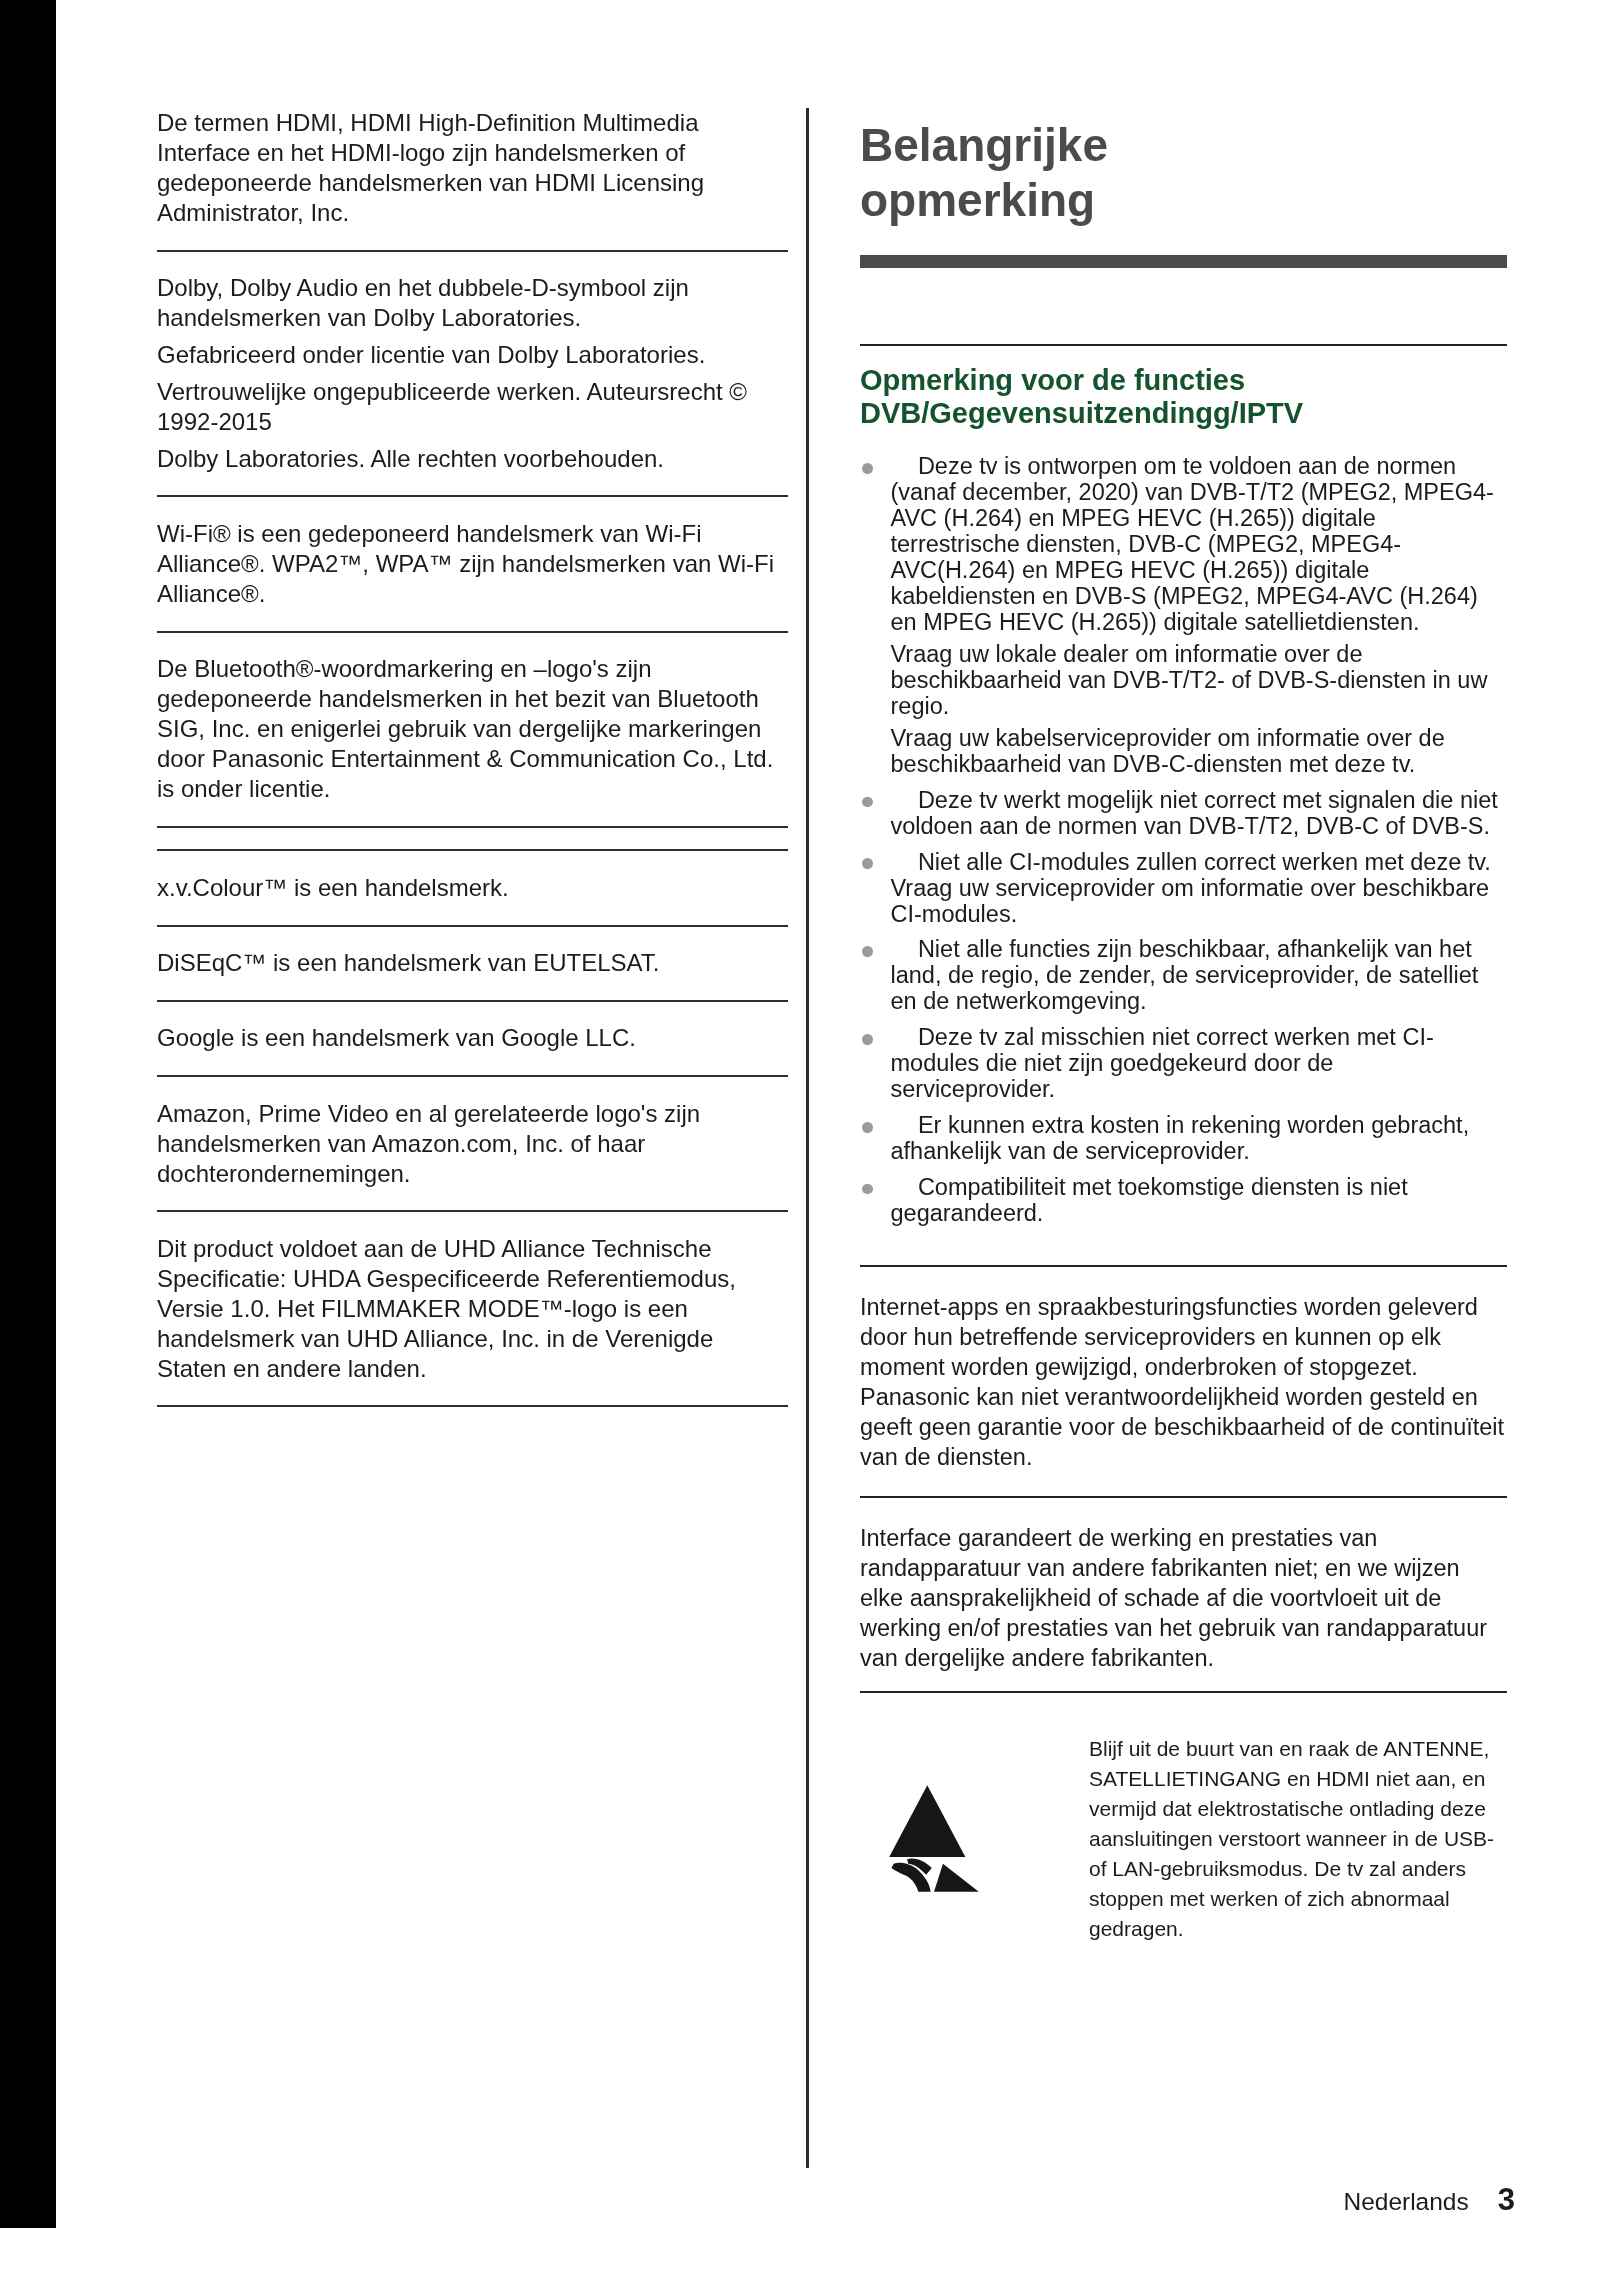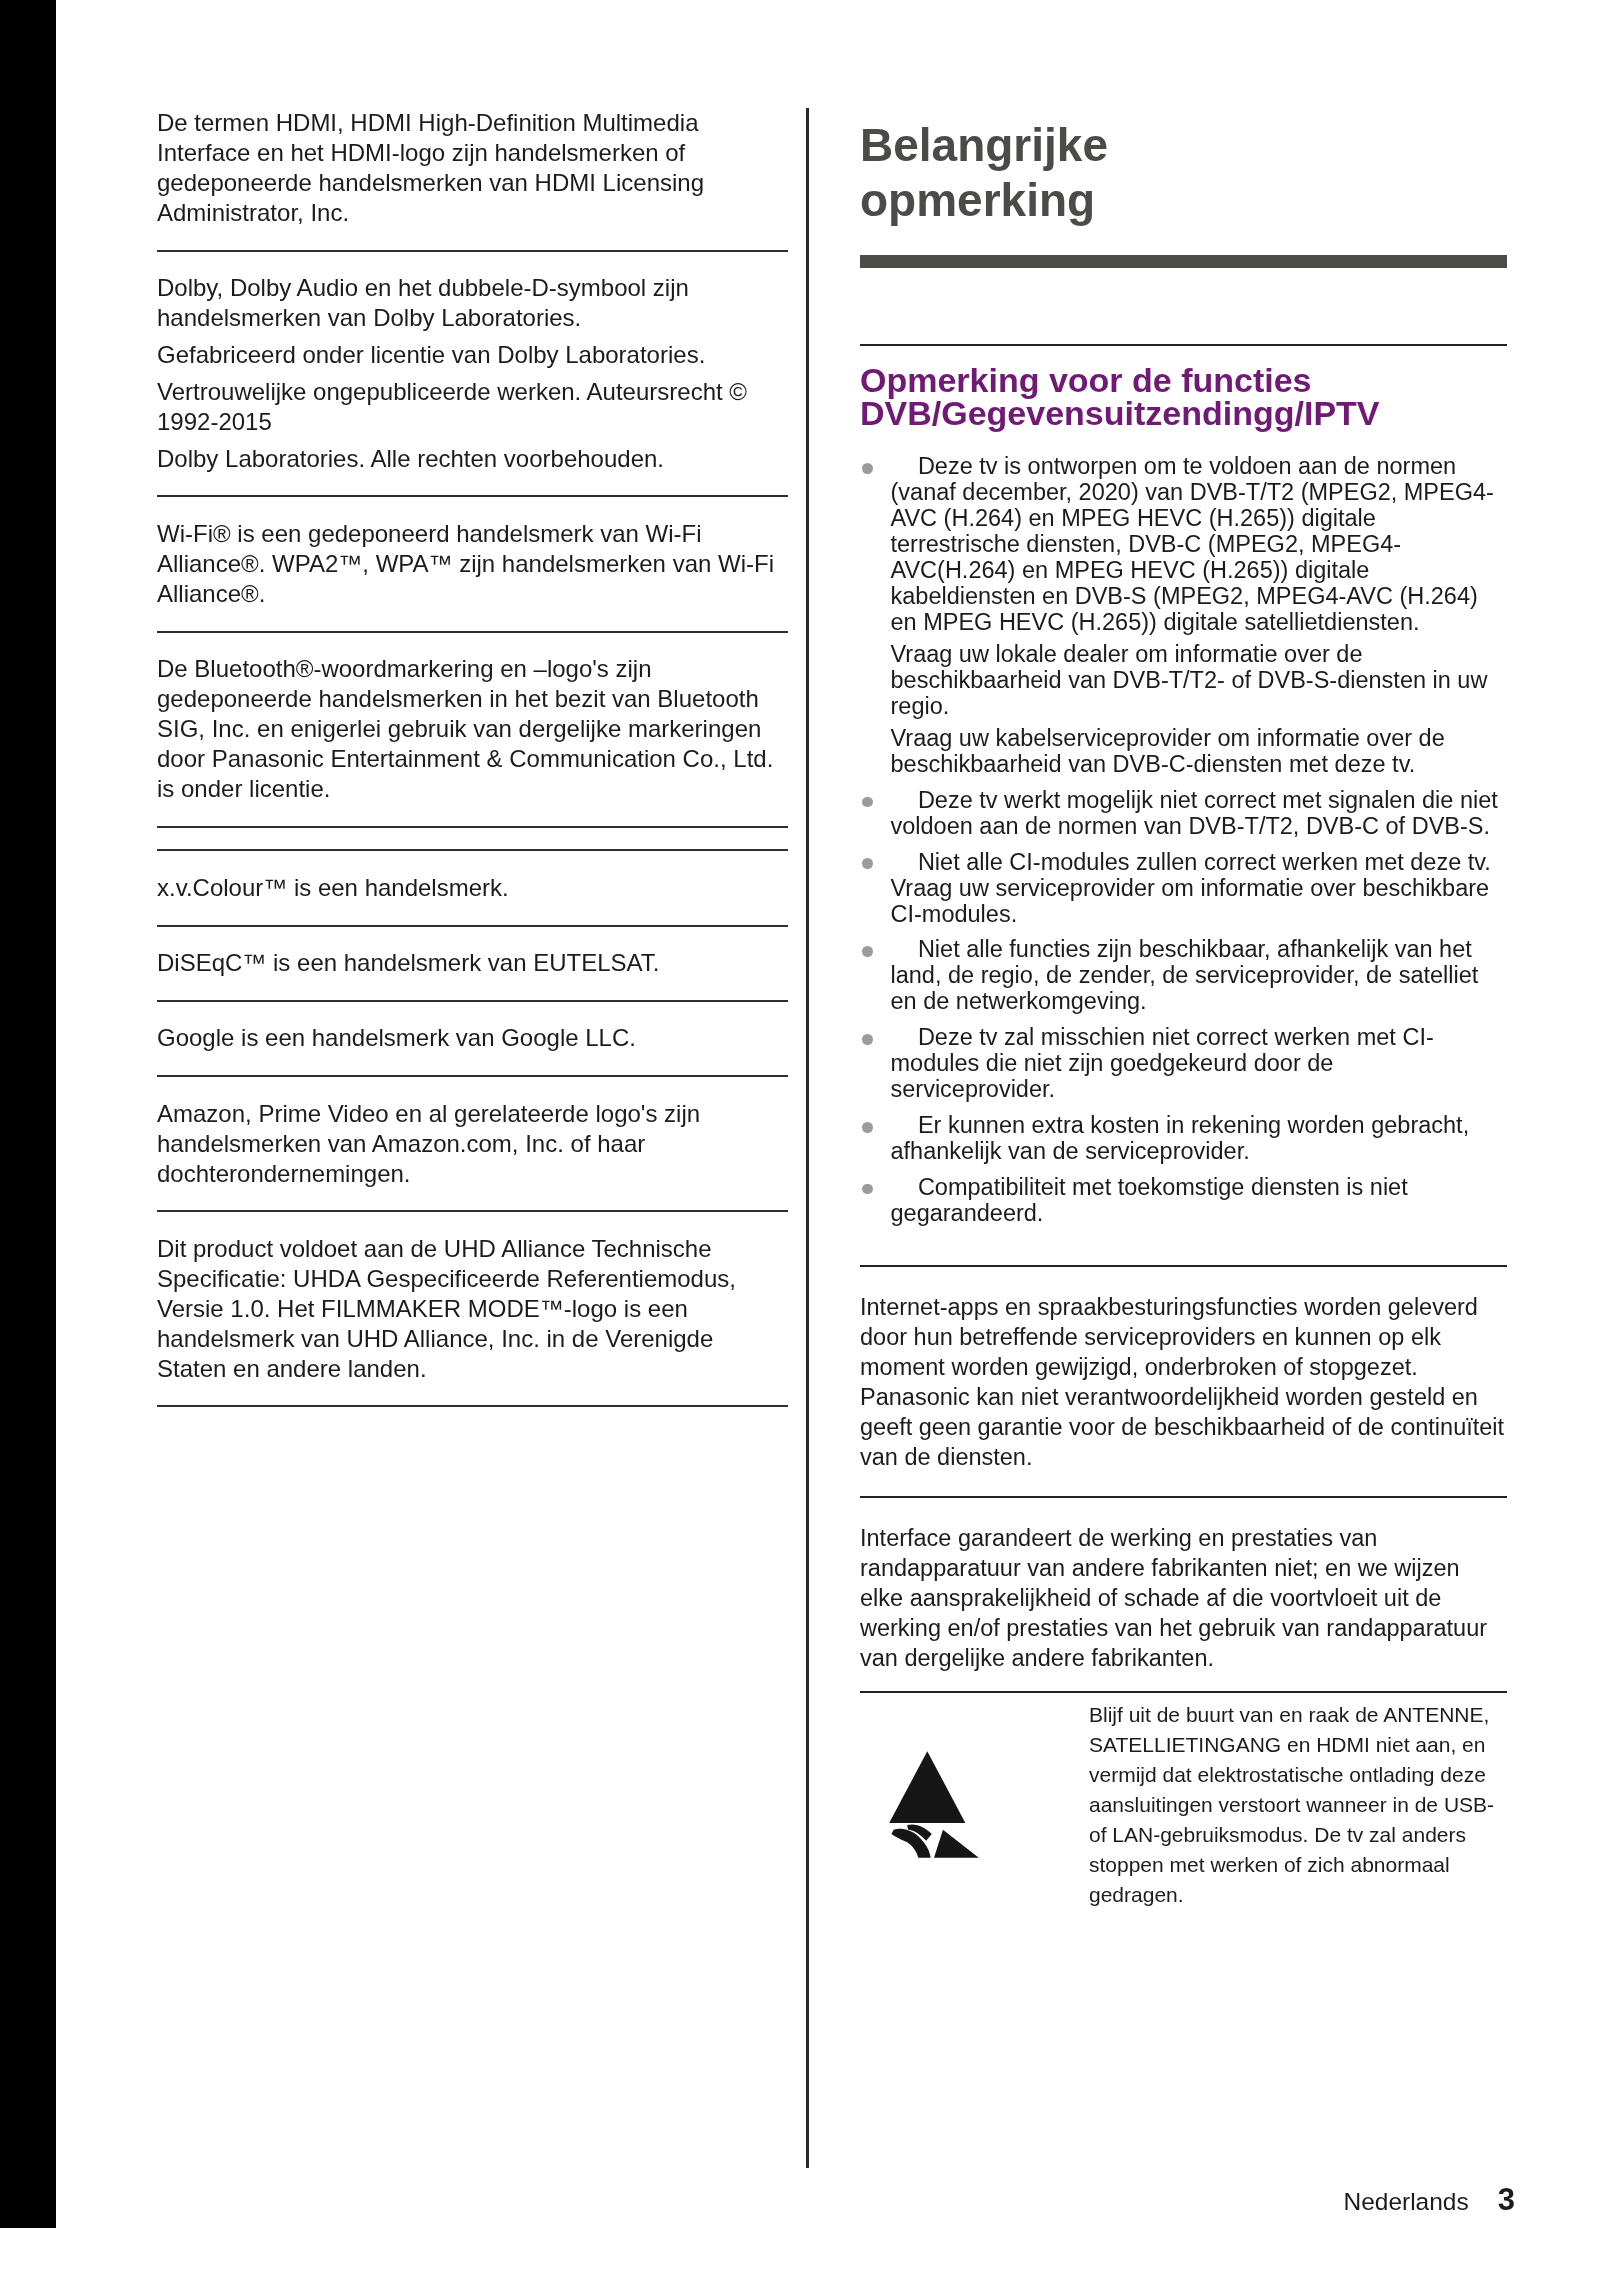--- a/index.html
+++ b/index.html
@@ -19,37 +19,37 @@
     margin-top:29px; border:2.9px solid #2b2b2b; padding:11.8px 15.7px;
   }
   .note-box p { margin:0; }
 
   
   .col-right { position:absolute; left:860px; top:118px; width:647px; }
   .big-title { font-size:46px; line-height:55px; font-weight:bold; color:#4b4b49; margin:0; }
   .title-bar { height:12.7px; background:#4b4b49; margin-top:27.4px; }
   .rrule { border:none; border-top:2px solid #222; height:0; margin:0; }
   .rule-above-heading { margin-top:76px; }
-  .h2 { font-size:34px; line-height:33px; font-weight:bold; color:#701a75; margin:17.6px 0 0 0; }
+  .h2 { font-size:29px; line-height:33px; font-weight:bold; color:#14532d; margin:17.6px 0 0 0; }
   .bullets { margin-top:23.5px; }
   .bullet { position:relative; padding-left:25.5px; margin-top:9.8px; }
   .bullet:first-child { margin-top:0; }
   .bullet::before {
     content:""; position:absolute; left:2px; top:9.8px; width:10.8px; height:10.8px;
     border-radius:50%; background:#9b9b9b;
   }
   .bullet p { margin:5px; font-size:23.5px; line-height:26px; }
   .bullet .main { text-indent:27.4px; }
   .bullet .sub { margin-top:5.9px; }
   .rule-after-bullets { margin-top:39px; }
   .note-block { margin-top:25.5px; }
   .note-block p { margin:0; font-size:23.5px; line-height:30px; }
   .rule-mid { margin-top:23.5px; }
   .rule-before-warning { margin-top:17.6px; }
-  .warning { margin-top:7px; display:flex; }
+  .warning { margin-top:41px; display:flex; }
   .esd-box { flex:0 0 147px; display:flex; align-items:center; justify-content:center; }
   .esd-box svg { width:120px; height:112px; }
   .warning-text { margin-left:82px; width:420px; }
   .warning-text p { margin:0; font-size:21px; line-height:30px; }
 
   
   .footer {
     position:absolute; left:835px; top:2182px; width:680px;
     display:flex; justify-content:flex-end; align-items:baseline; gap:29px;
   }

